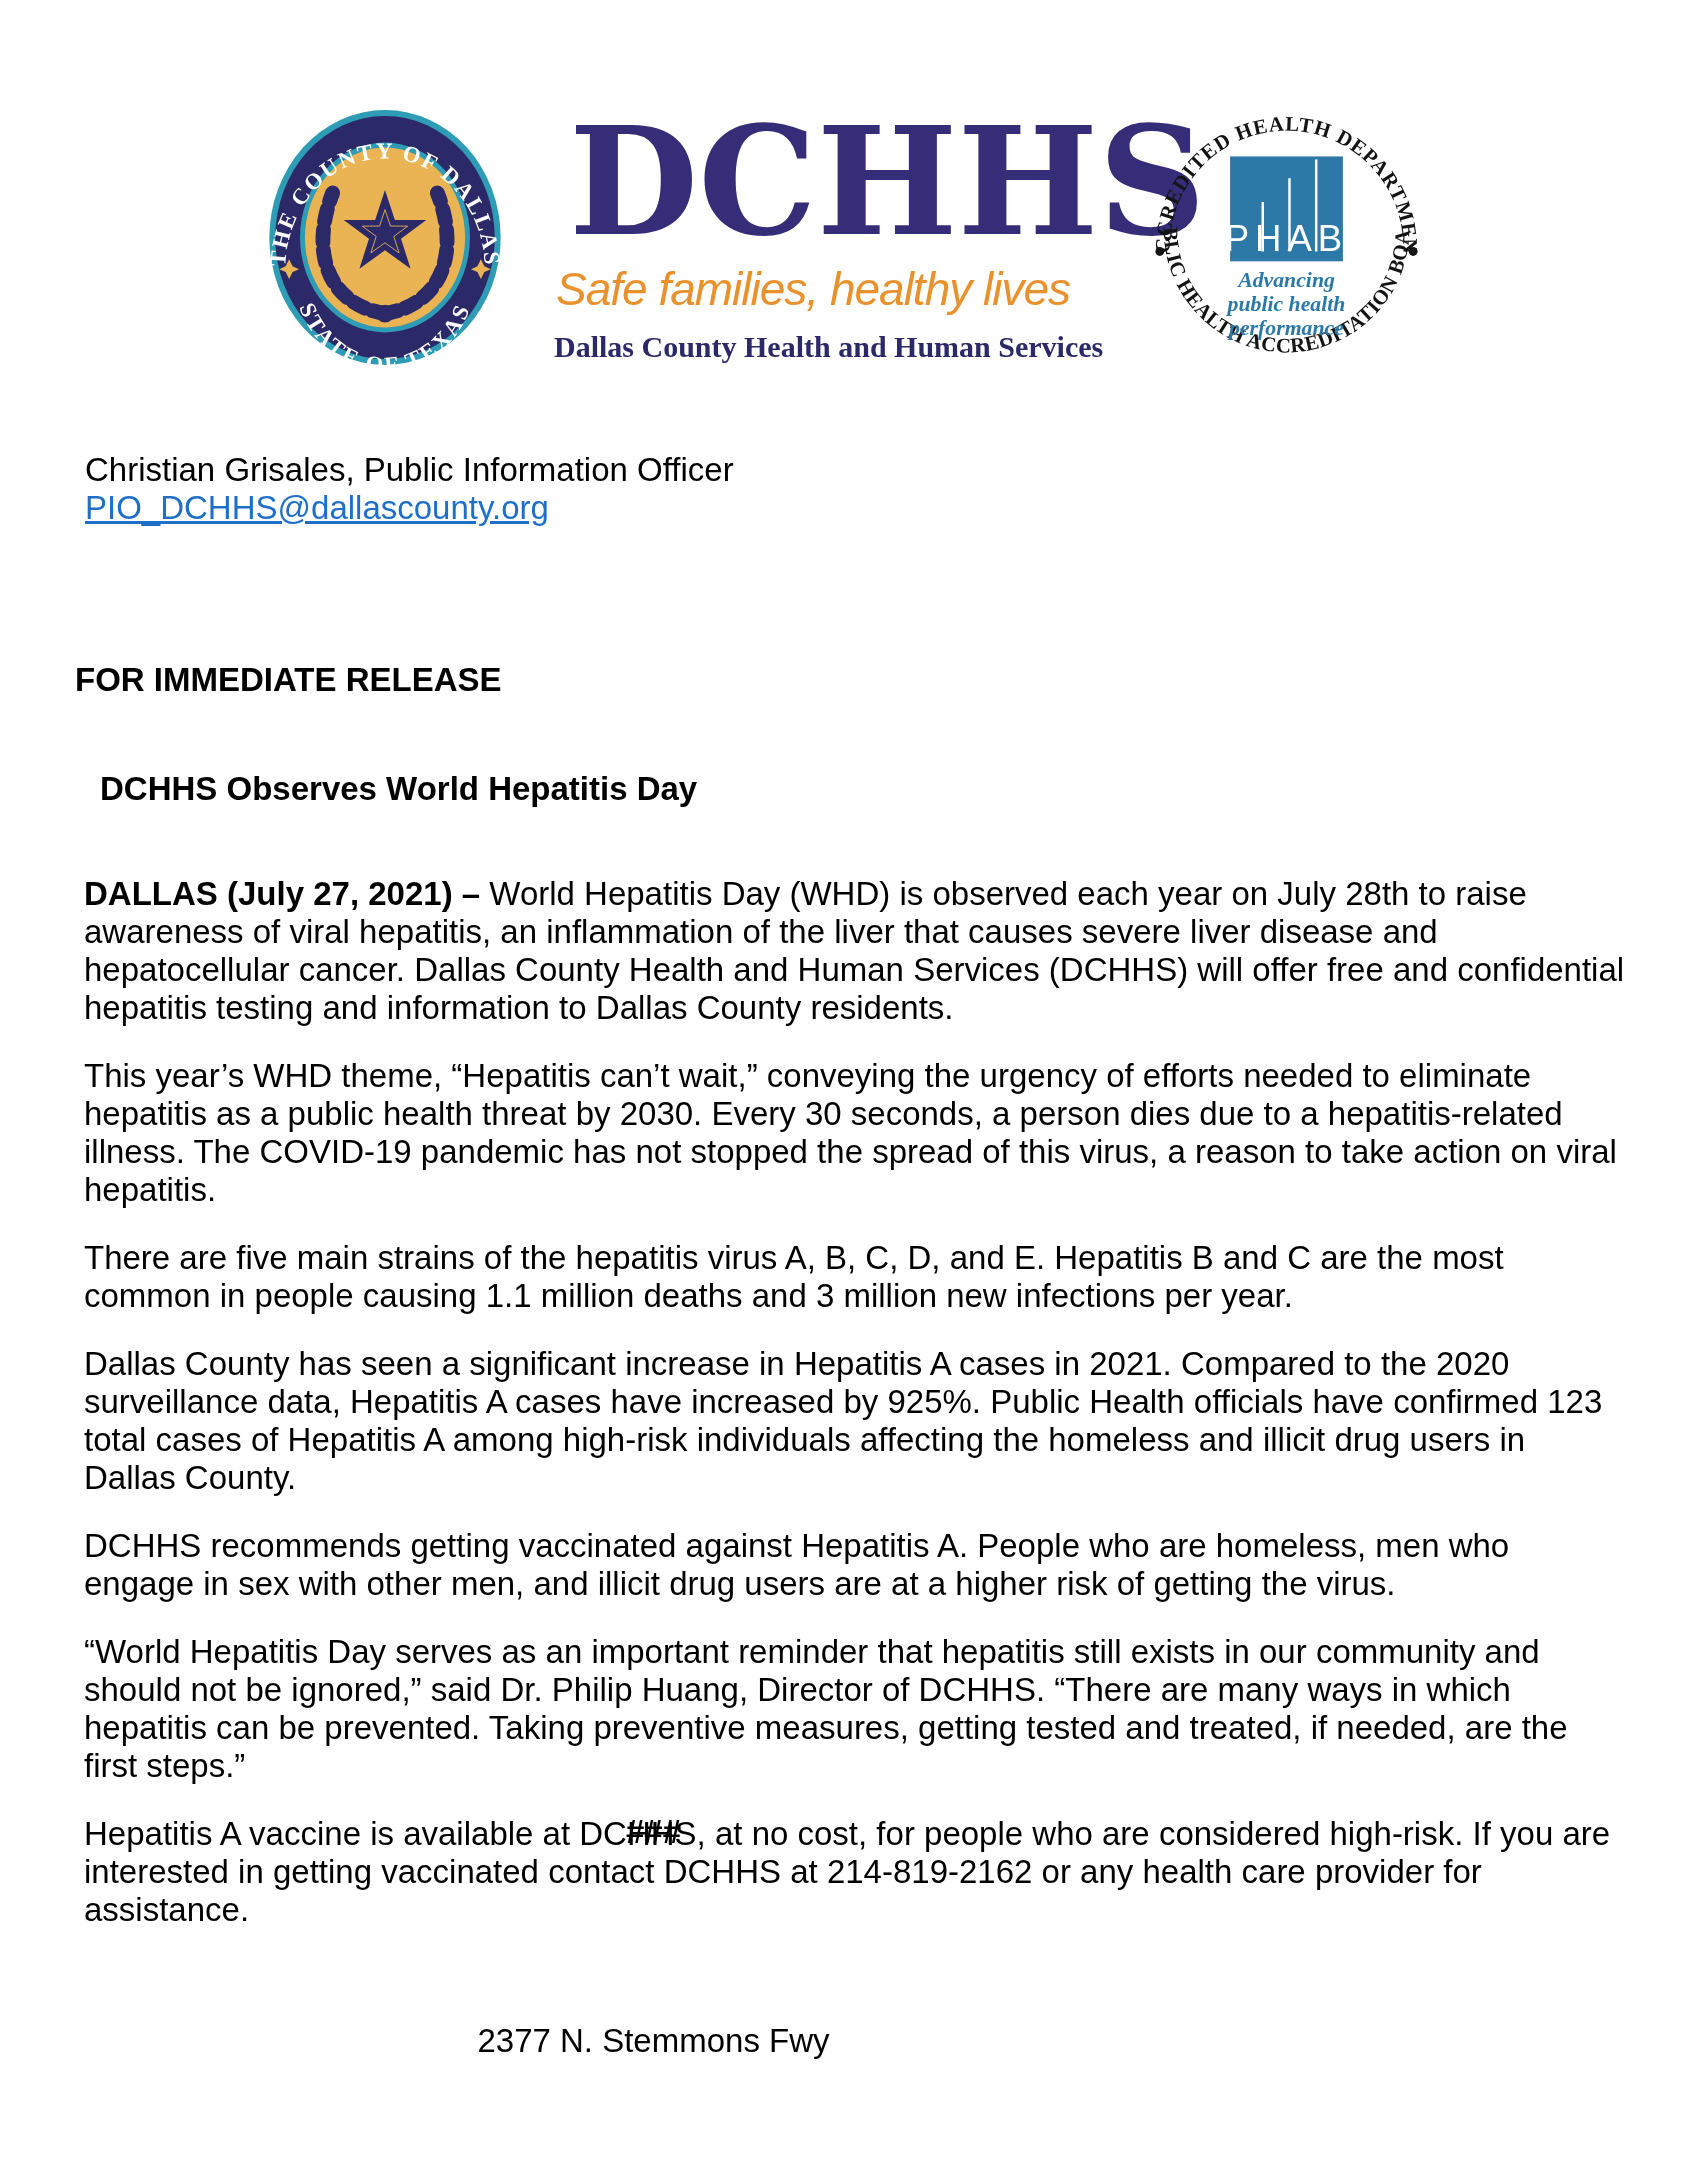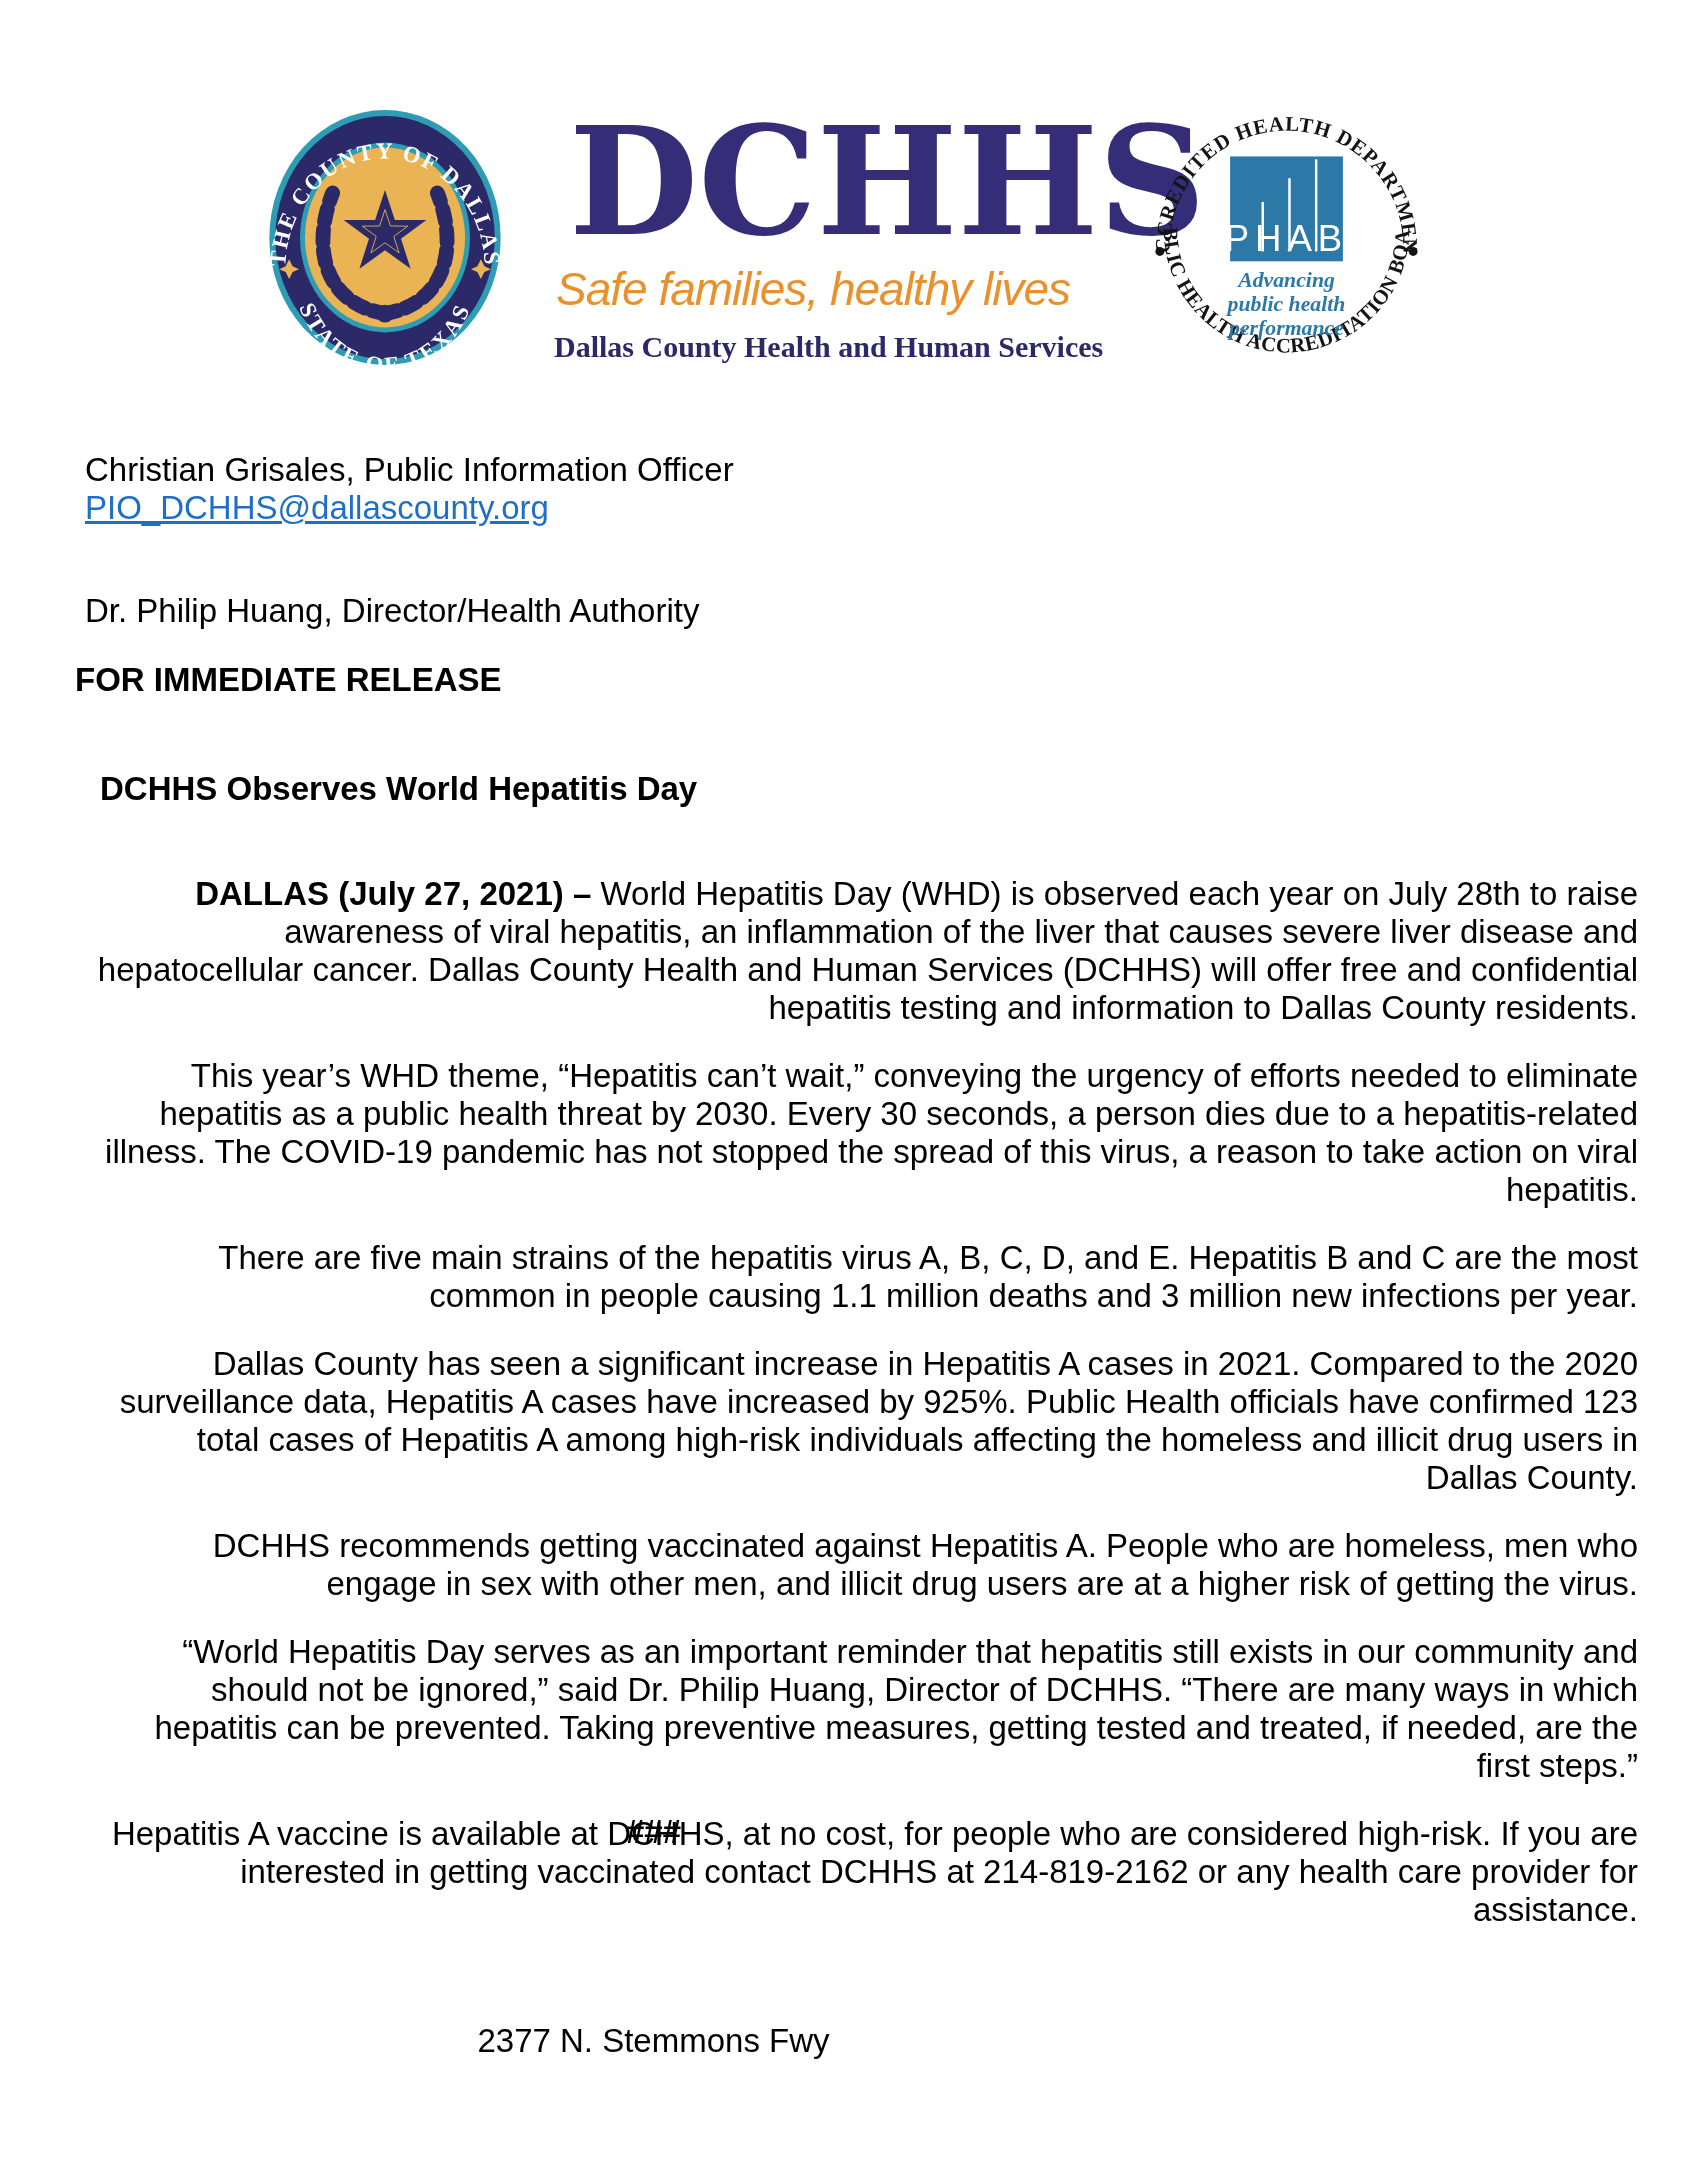--- a/index.html
+++ b/index.html
@@ -55,21 +55,21 @@
   .director-line { position:absolute; left:85px; top:592px; }
   .release-line  { position:absolute; left:75px; top:661px; font-weight:bold; }
 
   .email-link { color:#1F6FC8; text-decoration:underline; cursor:pointer; }
 
   .article-title {
     position:absolute; left:100px; top:770px; width:1542px;
     font-weight:bold;
   }
 
-  .article-body { position:absolute; left:96px; top:875px; width:1542px;text-align:right; }
+  .article-body { position:absolute; left:84px; top:875px; width:1542px; }
   .article-body p { margin:0 0 30px 0; }
   .bold { font-weight:bold; }
 
   .end-mark {
     position:absolute; left:84px; top:1813px; width:1139px;
     text-align:center; font-weight:bold;
   }
 
   .footer-block {
     position:absolute; left:84px; top:1946px; width:1139px;
@@ -161,21 +161,20 @@
     <text class="phab-tagline-text" x="144" y="186" font-size="22" text-anchor="middle">Advancing</text>
     <text class="phab-tagline-text" x="144" y="210" font-size="22" text-anchor="middle">public health</text>
     <text class="phab-tagline-text" x="144" y="234" font-size="22" text-anchor="middle">performance</text>
   </svg>
 
   <div class="contact-block">
     <div>Christian Grisales, Public Information Officer</div>
     <div><a class="email-link">PIO_DCHHS@dallascounty.org</a></div>
   </div>
 
-  <div class="director-line">Dr. Philip Huang, Director/Health Authority</div>
 
   <div class="release-line">FOR IMMEDIATE RELEASE</div>
 
   <div class="article-title">DCHHS Observes World Hepatitis Day</div>
 
   <div class="article-body">
     <p><span class="bold">DALLAS (July 27, 2021) – </span><span>World Hepatitis Day (WHD) is observed each year on July 28th to raise awareness of viral hepatitis, an inflammation of the liver that causes severe liver disease and hepatocellular cancer. Dallas County Health and Human Services (DCHHS) will offer free and confidential hepatitis testing and information to Dallas County residents.</span></p>
     <p>This year’s WHD theme, “Hepatitis can’t wait,” conveying the urgency of efforts needed to eliminate hepatitis as a public health threat by 2030. Every 30 seconds, a person dies due to a hepatitis-related illness. The COVID-19 pandemic has not stopped the spread of this virus, a reason to take action on viral hepatitis.</p>
     <p>There are five main strains of the hepatitis virus A, B, C, D, and E. Hepatitis B and C are the most common in people causing 1.1 million deaths and 3 million new infections per year.</p>
     <p>Dallas County has seen a significant increase in Hepatitis A cases in 2021. Compared to the 2020 surveillance data, Hepatitis A cases have increased by 925%. Public Health officials have confirmed 123 total cases of Hepatitis A among high-risk individuals affecting the homeless and illicit drug users in Dallas County.</p>

